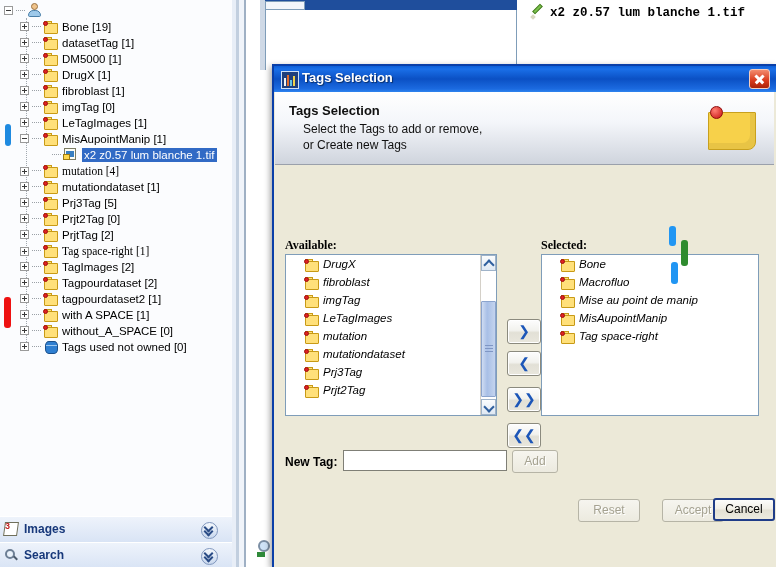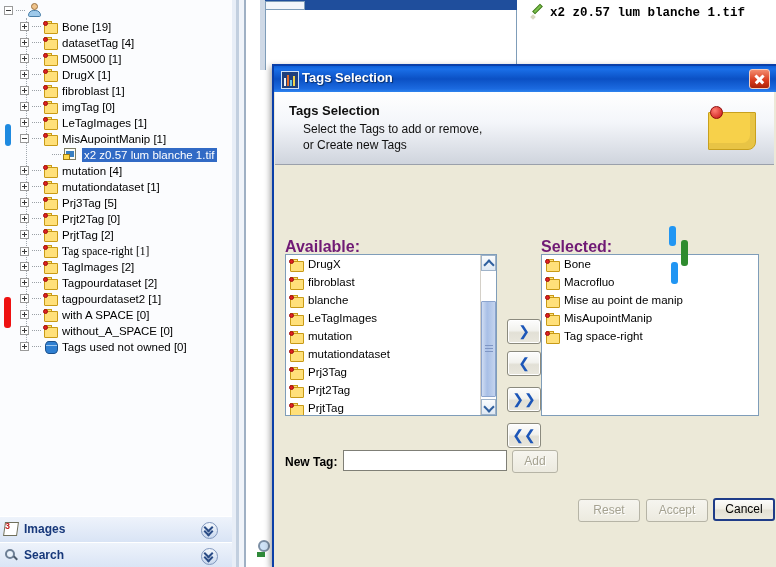--- a/index.html
+++ b/index.html
@@ -120,25 +120,25 @@
   #hdr-l2{position:absolute;left:28px;top:46px;font-size:12px;color:#101010;}
   #hdr-note{position:absolute;right:16px;top:14px;width:54px;height:46px;}
   #hdr-note .pg{position:absolute;left:4px;top:6px;width:46px;height:36px;background:#f7d14a;
     border:1px solid #c8a01e;border-radius:1px 1px 8px 1px;
     box-shadow:inset -6px -7px 0 -1px rgba(0,0,0,.06);}
   #hdr-note .pin{position:absolute;left:6px;top:0px;width:13px;height:13px;border-radius:50%;
     background:radial-gradient(circle at 35% 32%,#ff7f72,#c51010);border:1px solid #8e0c0c;box-sizing:border-box;}
 
   #body-area{position:absolute;left:1px;top:99px;width:499px;height:402px;background:#ece9d8;}
 
-  .list-label{position:absolute;font-weight:bold;font-size:16px;color:#701a75;}
+  .list-label{position:absolute;font-weight:bold;font-size:12px;color:#000000;font-family:Liberation Serif, serif;}
   .listbox{
     position:absolute;background:#ffffff;border:1px solid #7f9db9;box-sizing:border-box;overflow:hidden;
   }
-  .lrow{height:18px;line-height:18px;padding-left:3px;white-space:nowrap;font-size:11.5px;}
+  .lrow{height:18px;line-height:18px;padding-left:18px;white-space:nowrap;font-size:11.5px;font-style:italic;}
 
   
   .vscroll{position:absolute;right:0;top:0;width:16px;height:100%;background:#f4f4f4;border-left:1px solid #d4d0c8;box-sizing:border-box;}
   .vsb-btn{position:absolute;left:0;width:15px;height:16px;background:linear-gradient(to bottom,#fbfcfd,#dfe8f3);
     border:1px solid #9fb3c9;box-sizing:border-box;}
   .vsb-btn.up{top:0;}
   .vsb-btn.down{bottom:0;}
   .vsb-btn .ar{position:absolute;left:3px;top:5px;width:6px;height:6px;border-left:2px solid #2f5f9e;border-top:2px solid #2f5f9e;}
   .vsb-btn.up .ar{transform:rotate(45deg);}
   .vsb-btn.down .ar{top:3px;transform:rotate(-135deg);}
@@ -167,54 +167,54 @@
     border:1px solid #949283;border-radius:3px;box-sizing:border-box;
     font-size:12px;text-align:center;line-height:21px;color:#000;
     font-family:"Liberation Sans",sans-serif;cursor:pointer;
   }
   .btn.disabled{color:#a5a291;border-color:#b6b4a6;
     background:linear-gradient(to bottom,#f6f5ef,#eceadf);text-shadow:1px 1px 0 #fff;cursor:default;}
   .btn.focus{border:2px solid #1f3c88;line-height:19px;}
 
   #add-btn{left:237px;top:285px;width:46px;}
   #reset-btn{right:134px;top:334px;width:62px;}
-  #accept-btn{right:66px;top:334px;width:62px;}
+  #accept-btn{right:50px;top:334px;width:62px;}
   #cancel-btn{right:-1px;top:333px;width:62px;}
 </style>
 </head>
 <body>
 
 <div id="bg-app">
 
   <div id="tree-panel">
 
     <div class="tnode" style="left:4px;top:2px;">
       <span class="expander"></span><span class="tdots"></span><span class="usericon"><span class="head"></span><span class="body"></span></span>
     </div>
     <div class="vline" style="left:26px;top:18px;height:328px;"></div>
     <div id="tree-items">
         <div class="tnode" style="left: 20px; top: 18px;"><span class="expander plus"></span><span class="tdots"></span><span class="ficon"><span class="ftab"></span><span class="fbody"></span><span class="fdot"></span></span><span class="tlabel">Bone [19]</span></div>
-        <div class="tnode" style="left: 20px; top: 34px;"><span class="expander plus"></span><span class="tdots"></span><span class="ficon"><span class="ftab"></span><span class="fbody"></span><span class="fdot"></span></span><span class="tlabel">datasetTag [4]</span></div>
+        <div class="tnode" style="left: 20px; top: 34px;"><span class="expander plus"></span><span class="tdots"></span><span class="ficon"><span class="ftab"></span><span class="fbody"></span><span class="fdot"></span></span><span class="tlabel">datasetTag [1]</span></div>
         <div class="tnode" style="left: 20px; top: 50px;"><span class="expander plus"></span><span class="tdots"></span><span class="ficon"><span class="ftab"></span><span class="fbody"></span><span class="fdot"></span></span><span class="tlabel">DM5000 [1]</span></div>
         <div class="tnode" style="left: 20px; top: 66px;"><span class="expander plus"></span><span class="tdots"></span><span class="ficon"><span class="ftab"></span><span class="fbody"></span><span class="fdot"></span></span><span class="tlabel">DrugX [1]</span></div>
         <div class="tnode" style="left: 20px; top: 82px;"><span class="expander plus"></span><span class="tdots"></span><span class="ficon"><span class="ftab"></span><span class="fbody"></span><span class="fdot"></span></span><span class="tlabel">fibroblast [1]</span></div>
         <div class="tnode" style="left: 20px; top: 98px;"><span class="expander plus"></span><span class="tdots"></span><span class="ficon"><span class="ftab"></span><span class="fbody"></span><span class="fdot"></span></span><span class="tlabel">imgTag [0]</span></div>
         <div class="tnode" style="left: 20px; top: 114px;"><span class="expander plus"></span><span class="tdots"></span><span class="ficon"><span class="ftab"></span><span class="fbody"></span><span class="fdot"></span></span><span class="tlabel">LeTagImages [1]</span></div>
         <div class="tnode" style="left: 20px; top: 130px;"><span class="expander"></span><span class="tdots"></span><span class="ficon"><span class="ftab"></span><span class="fbody"></span><span class="fdot"></span></span><span class="tlabel">MisAupointManip [1]</span></div>
         <div class="tnode sel" style="left: 40px; top: 146px;"><span style="display:inline-block;width:12px"></span><span class="tdots"></span><span class="imgicon"><span class="sheet"></span><span class="pic"></span><span class="corner"></span></span><span class="tlabel">x2 z0.57 lum  blanche 1.tif</span></div>
-        <div class="tnode" style="left: 20px; top: 162px;"><span class="expander plus"></span><span class="tdots"></span><span class="ficon"><span class="ftab"></span><span class="fbody"></span><span class="fdot"></span></span><span class="tlabel">mutation [4]</span></div>
+        <div class="tnode" style="left: 20px; top: 162px; font-family: Liberation Serif, serif;"><span class="expander plus"></span><span class="tdots"></span><span class="ficon"><span class="ftab"></span><span class="fbody"></span><span class="fdot"></span></span><span class="tlabel">mutation [4]</span></div>
         <div class="tnode" style="left: 20px; top: 178px;"><span class="expander plus"></span><span class="tdots"></span><span class="ficon"><span class="ftab"></span><span class="fbody"></span><span class="fdot"></span></span><span class="tlabel">mutationdataset [1]</span></div>
         <div class="tnode" style="left: 20px; top: 194px;"><span class="expander plus"></span><span class="tdots"></span><span class="ficon"><span class="ftab"></span><span class="fbody"></span><span class="fdot"></span></span><span class="tlabel">Prj3Tag [5]</span></div>
         <div class="tnode" style="left: 20px; top: 210px;"><span class="expander plus"></span><span class="tdots"></span><span class="ficon"><span class="ftab"></span><span class="fbody"></span><span class="fdot"></span></span><span class="tlabel">Prjt2Tag [0]</span></div>
         <div class="tnode" style="left: 20px; top: 226px;"><span class="expander plus"></span><span class="tdots"></span><span class="ficon"><span class="ftab"></span><span class="fbody"></span><span class="fdot"></span></span><span class="tlabel">PrjtTag [2]</span></div>
         <div class="tnode" style="left: 20px; top: 242px; font-family: Liberation Serif, serif;"><span class="expander plus"></span><span class="tdots"></span><span class="ficon"><span class="ftab"></span><span class="fbody"></span><span class="fdot"></span></span><span class="tlabel">Tag space-right [1]</span></div>
         <div class="tnode" style="left: 20px; top: 258px;"><span class="expander plus"></span><span class="tdots"></span><span class="ficon"><span class="ftab"></span><span class="fbody"></span><span class="fdot"></span></span><span class="tlabel">TagImages [2]</span></div>
         <div class="tnode" style="left: 20px; top: 274px;"><span class="expander plus"></span><span class="tdots"></span><span class="ficon"><span class="ftab"></span><span class="fbody"></span><span class="fdot"></span></span><span class="tlabel">Tagpourdataset [2]</span></div>
         <div class="tnode" style="left: 20px; top: 290px;"><span class="expander plus"></span><span class="tdots"></span><span class="ficon"><span class="ftab"></span><span class="fbody"></span><span class="fdot"></span></span><span class="tlabel">tagpourdataset2 [1]</span></div>
-        <div class="tnode" style="left: 20px; top: 306px;"><span class="expander plus"></span><span class="tdots"></span><span class="ficon"><span class="ftab"></span><span class="fbody"></span><span class="fdot"></span></span><span class="tlabel">with A SPACE [0]</span></div>
+        <div class="tnode" style="left: 20px; top: 306px;"><span class="expander plus"></span><span class="tdots"></span><span class="ficon"><span class="ftab"></span><span class="fbody"></span><span class="fdot"></span></span><span class="tlabel">with A SPACE [1]</span></div>
         <div class="tnode" style="left: 20px; top: 322px;"><span class="expander plus"></span><span class="tdots"></span><span class="ficon"><span class="ftab"></span><span class="fbody"></span><span class="fdot"></span></span><span class="tlabel">without_A_SPACE [0]</span></div>
         <div class="tnode" style="left: 20px; top: 338px;"><span class="expander plus"></span><span class="tdots"></span><span class="dbicon"><span class="cyl"></span></span><span class="tlabel">Tags used not owned [0]</span></div>
       </div>
   </div>
 
   <div class="splitbar" style="left:232px;width:4px;background:#e8eef7;"></div>
   <div class="splitbar" style="left:236px;width:3px;background:#c2cfdf;"></div>
   <div class="splitbar" style="left:239px;width:5px;background:#f0f4fa;"></div>
   <div class="splitbar" style="left:244px;width:2px;background:#9fb0c4;"></div>
   <div class="splitbar" style="left:246px;width:14px;background:#ffffff;"></div>
@@ -285,27 +285,26 @@
     </div>
   </div>
 
   <div id="body-area">
 
     <div class="list-label" style="left:10px;top:73px;">Available:</div>
     <div class="listbox" id="available-list" style="left:10px;top:89px;width:212px;height:162px;">
       <div id="available-items" style="position:absolute;left:0;top:0;right:16px;top:0;">
           <div class="lrow"><span class="ficon"><span class="ftab"></span><span class="fbody"></span><span class="fdot"></span></span><span>DrugX</span></div>
           <div class="lrow"><span class="ficon"><span class="ftab"></span><span class="fbody"></span><span class="fdot"></span></span><span>fibroblast</span></div>
-          <div class="lrow"><span class="ficon"><span class="ftab"></span><span class="fbody"></span><span class="fdot"></span></span><span>blanche</span></div>
+          <div class="lrow"><span class="ficon"><span class="ftab"></span><span class="fbody"></span><span class="fdot"></span></span><span>imgTag</span></div>
           <div class="lrow"><span class="ficon"><span class="ftab"></span><span class="fbody"></span><span class="fdot"></span></span><span>LeTagImages</span></div>
           <div class="lrow"><span class="ficon"><span class="ftab"></span><span class="fbody"></span><span class="fdot"></span></span><span>mutation</span></div>
           <div class="lrow"><span class="ficon"><span class="ftab"></span><span class="fbody"></span><span class="fdot"></span></span><span>mutationdataset</span></div>
           <div class="lrow"><span class="ficon"><span class="ftab"></span><span class="fbody"></span><span class="fdot"></span></span><span>Prj3Tag</span></div>
           <div class="lrow"><span class="ficon"><span class="ftab"></span><span class="fbody"></span><span class="fdot"></span></span><span>Prjt2Tag</span></div>
-          <div class="lrow"><span class="ficon"><span class="ftab"></span><span class="fbody"></span><span class="fdot"></span></span><span>PrjtTag</span></div>
         </div>
       <div class="vscroll">
         <div class="vsb-btn up">
             <span class="ar"></span>
           </div>
         <div class="vsb-track" style="top:16px;bottom:16px;"></div>
         <div class="vsb-thumb" style="top:46px;height:96px;">
             <span class="grip"></span>
           </div>
         <div class="vsb-btn down">

